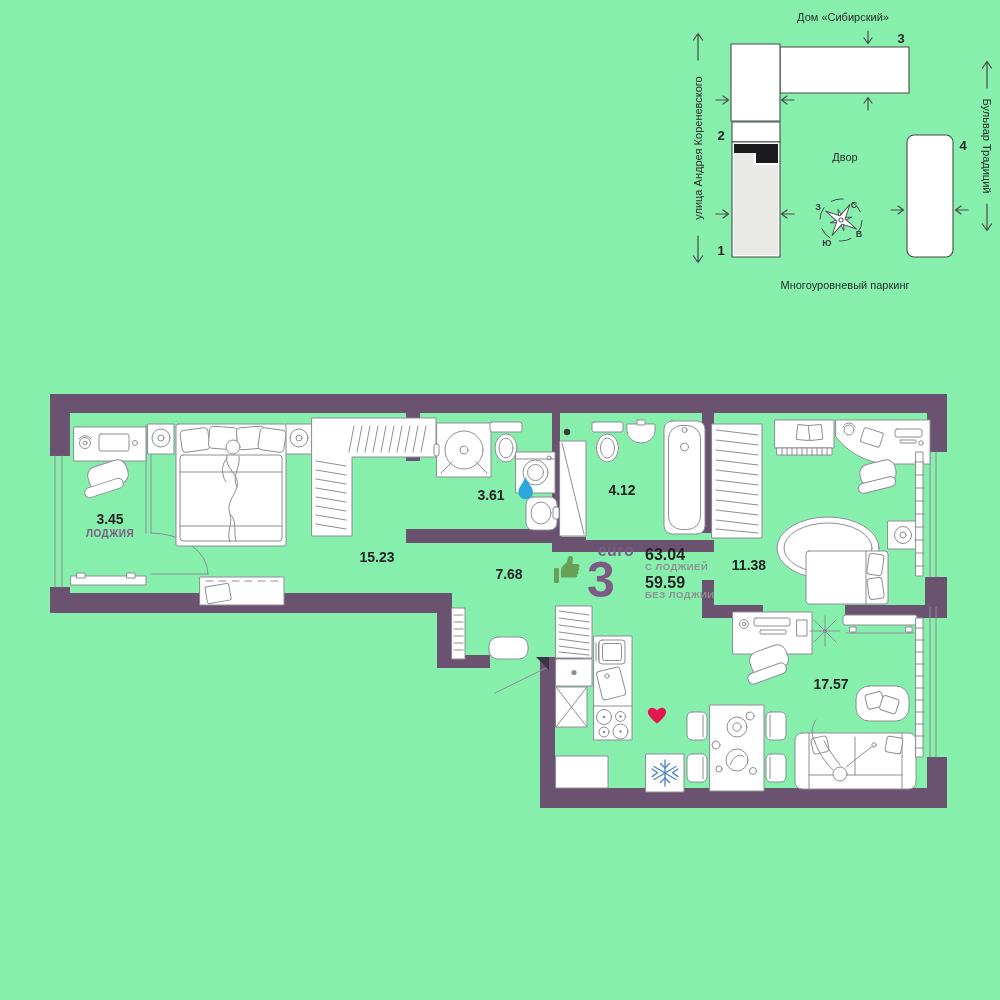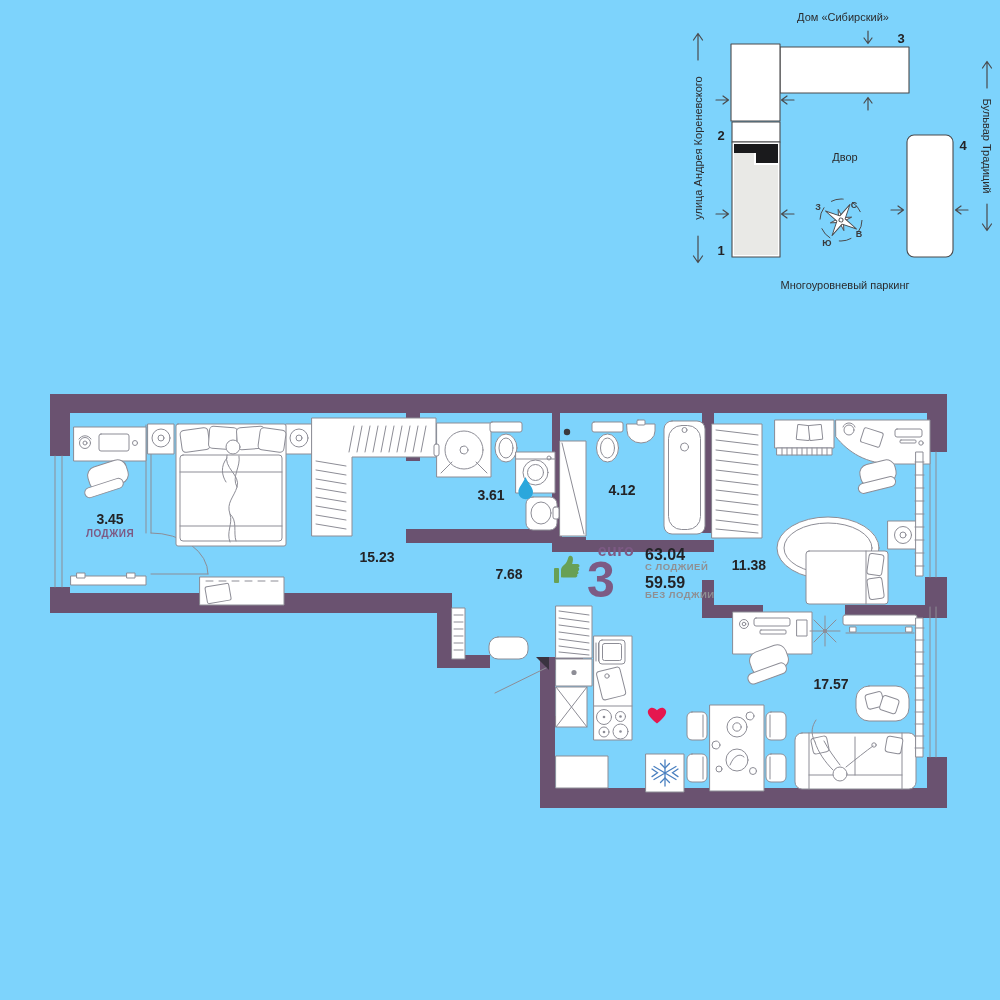--- a/index.html
+++ b/index.html
@@ -1,16 +1,16 @@
 <!DOCTYPE html>
 <html><head>
 <meta charset="utf-8">
 <style>
   html,body{margin:0;padding:0;background:#fff;}
-  .canvas{position:relative;width:1000px;height:1000px;background:#7dd3fc;overflow:hidden;
+  .canvas{position:relative;width:1000px;height:1000px;background:#86efac;overflow:hidden;
           font-family:"Liberation Sans",sans-serif;}
   svg{position:absolute;left:0;top:0;}
   .w{fill:#6A5270;}
   .fw{fill:#fff;stroke:#8D8D96;stroke-width:1;stroke-linejoin:round;stroke-linecap:round;}
   .ln{fill:none;stroke:#8D8D96;stroke-width:1;stroke-linejoin:round;stroke-linecap:round;}
   .lbl{font:700 14px "Liberation Sans",sans-serif;fill:#232326;text-anchor:middle;}
   .lbls{font:700 10px "Liberation Sans",sans-serif;fill:#7D5A84;text-anchor:middle;letter-spacing:.5px;}
   .euro{font:700 16px "Liberation Sans",sans-serif;fill:#7D5A84;text-anchor:middle;letter-spacing:.5px;}
   .euro3{font:700 50px "Liberation Sans",sans-serif;fill:#7D5A84;text-anchor:middle;}
   .big{font:700 16px "Liberation Sans",sans-serif;fill:#232326;}

